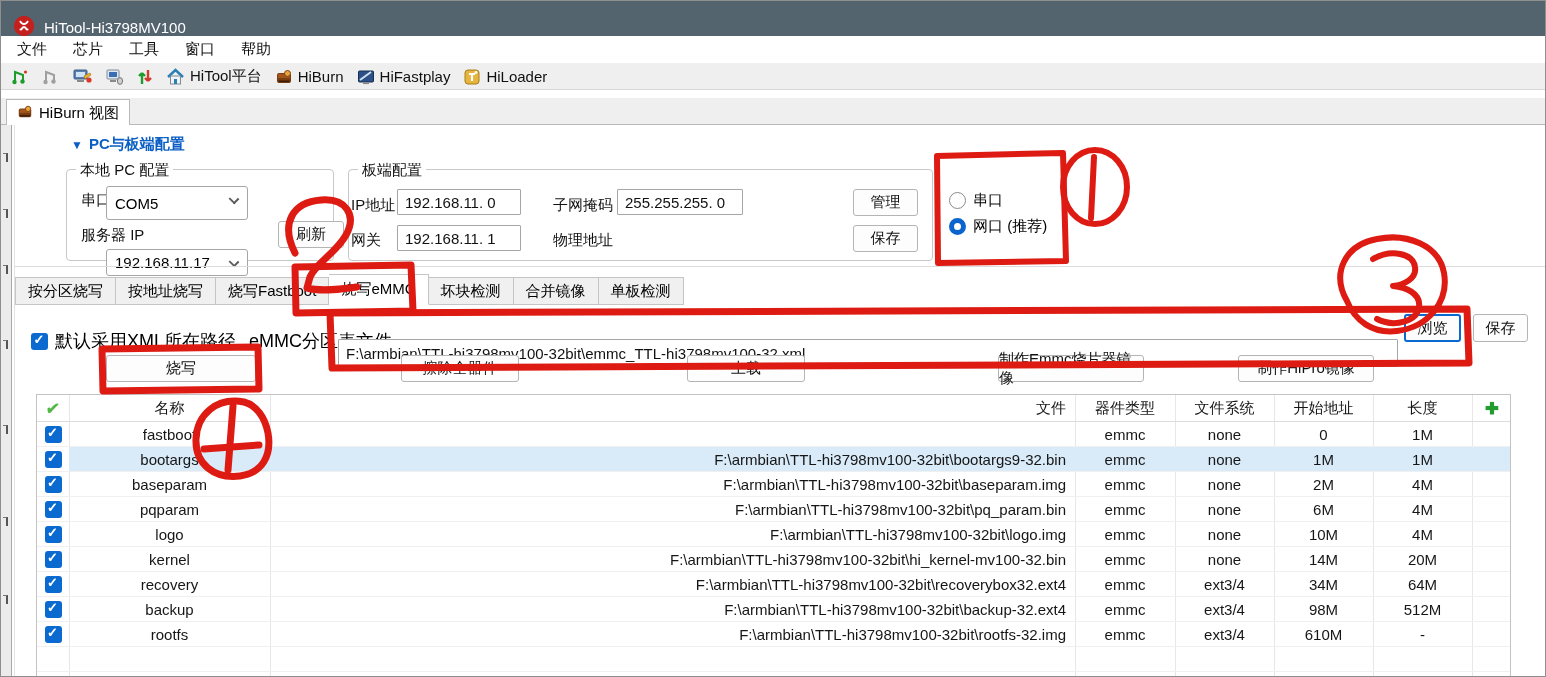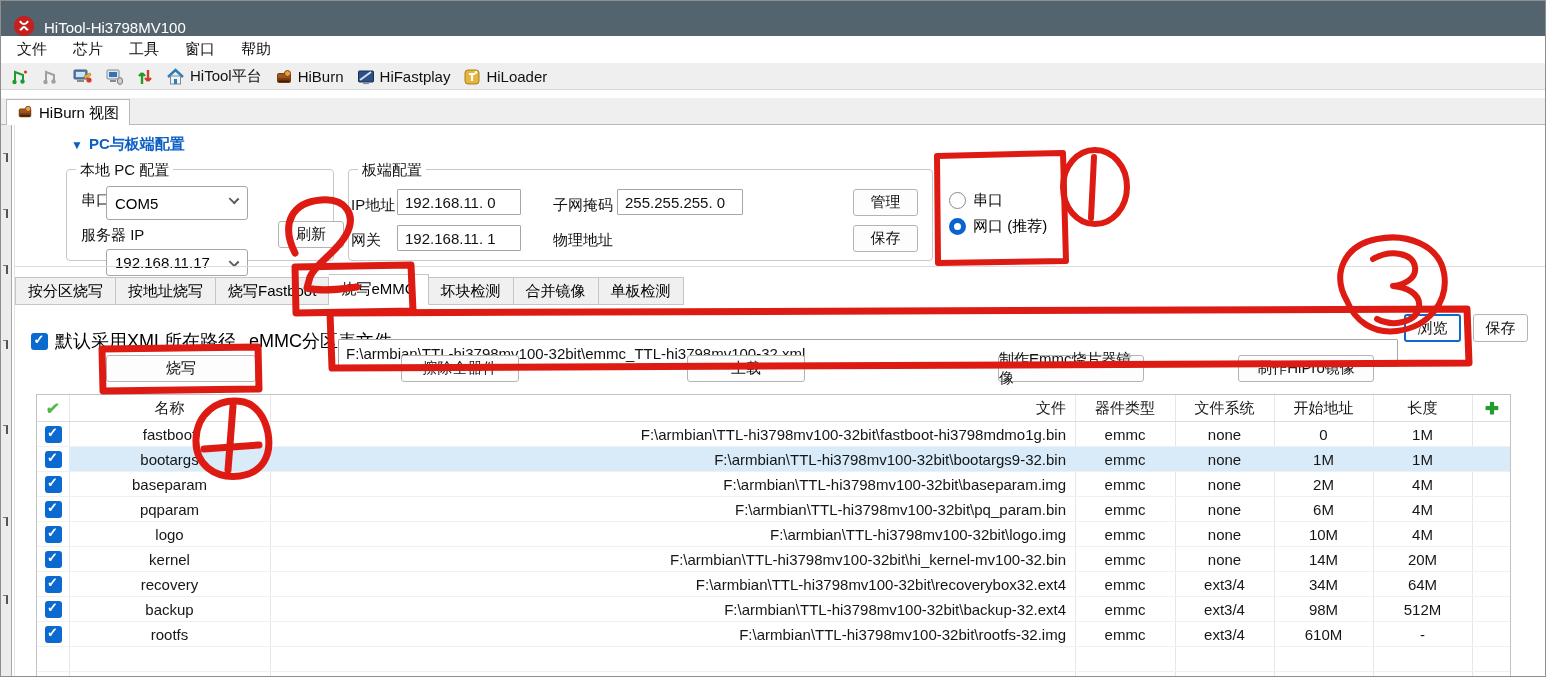--- a/index.html
+++ b/index.html
@@ -308,21 +308,20 @@
         <span class="cell c-plus">
             <span class="plus-icon">✚</span>
           </span>
       </div>
 
       <div class="trow">
         <span class="cell c-check">
             <span class="cb"></span>
           </span>
         <span class="cell c-name">fastboot</span>
-        <span class="cell c-file">F:\armbian\TTL-hi3798mv100-32bit\fastboot-hi3798mdmo1g.bin</span>
         <span class="cell c-dev">emmc</span>
         <span class="cell c-fs">none</span>
         <span class="cell c-start">0</span>
         <span class="cell c-len">1M</span>
       </div>
       <div class="trow sel">
           <span class="rowbg"></span>
         <span class="cell c-check">
             <span class="cb"></span>
           </span>

